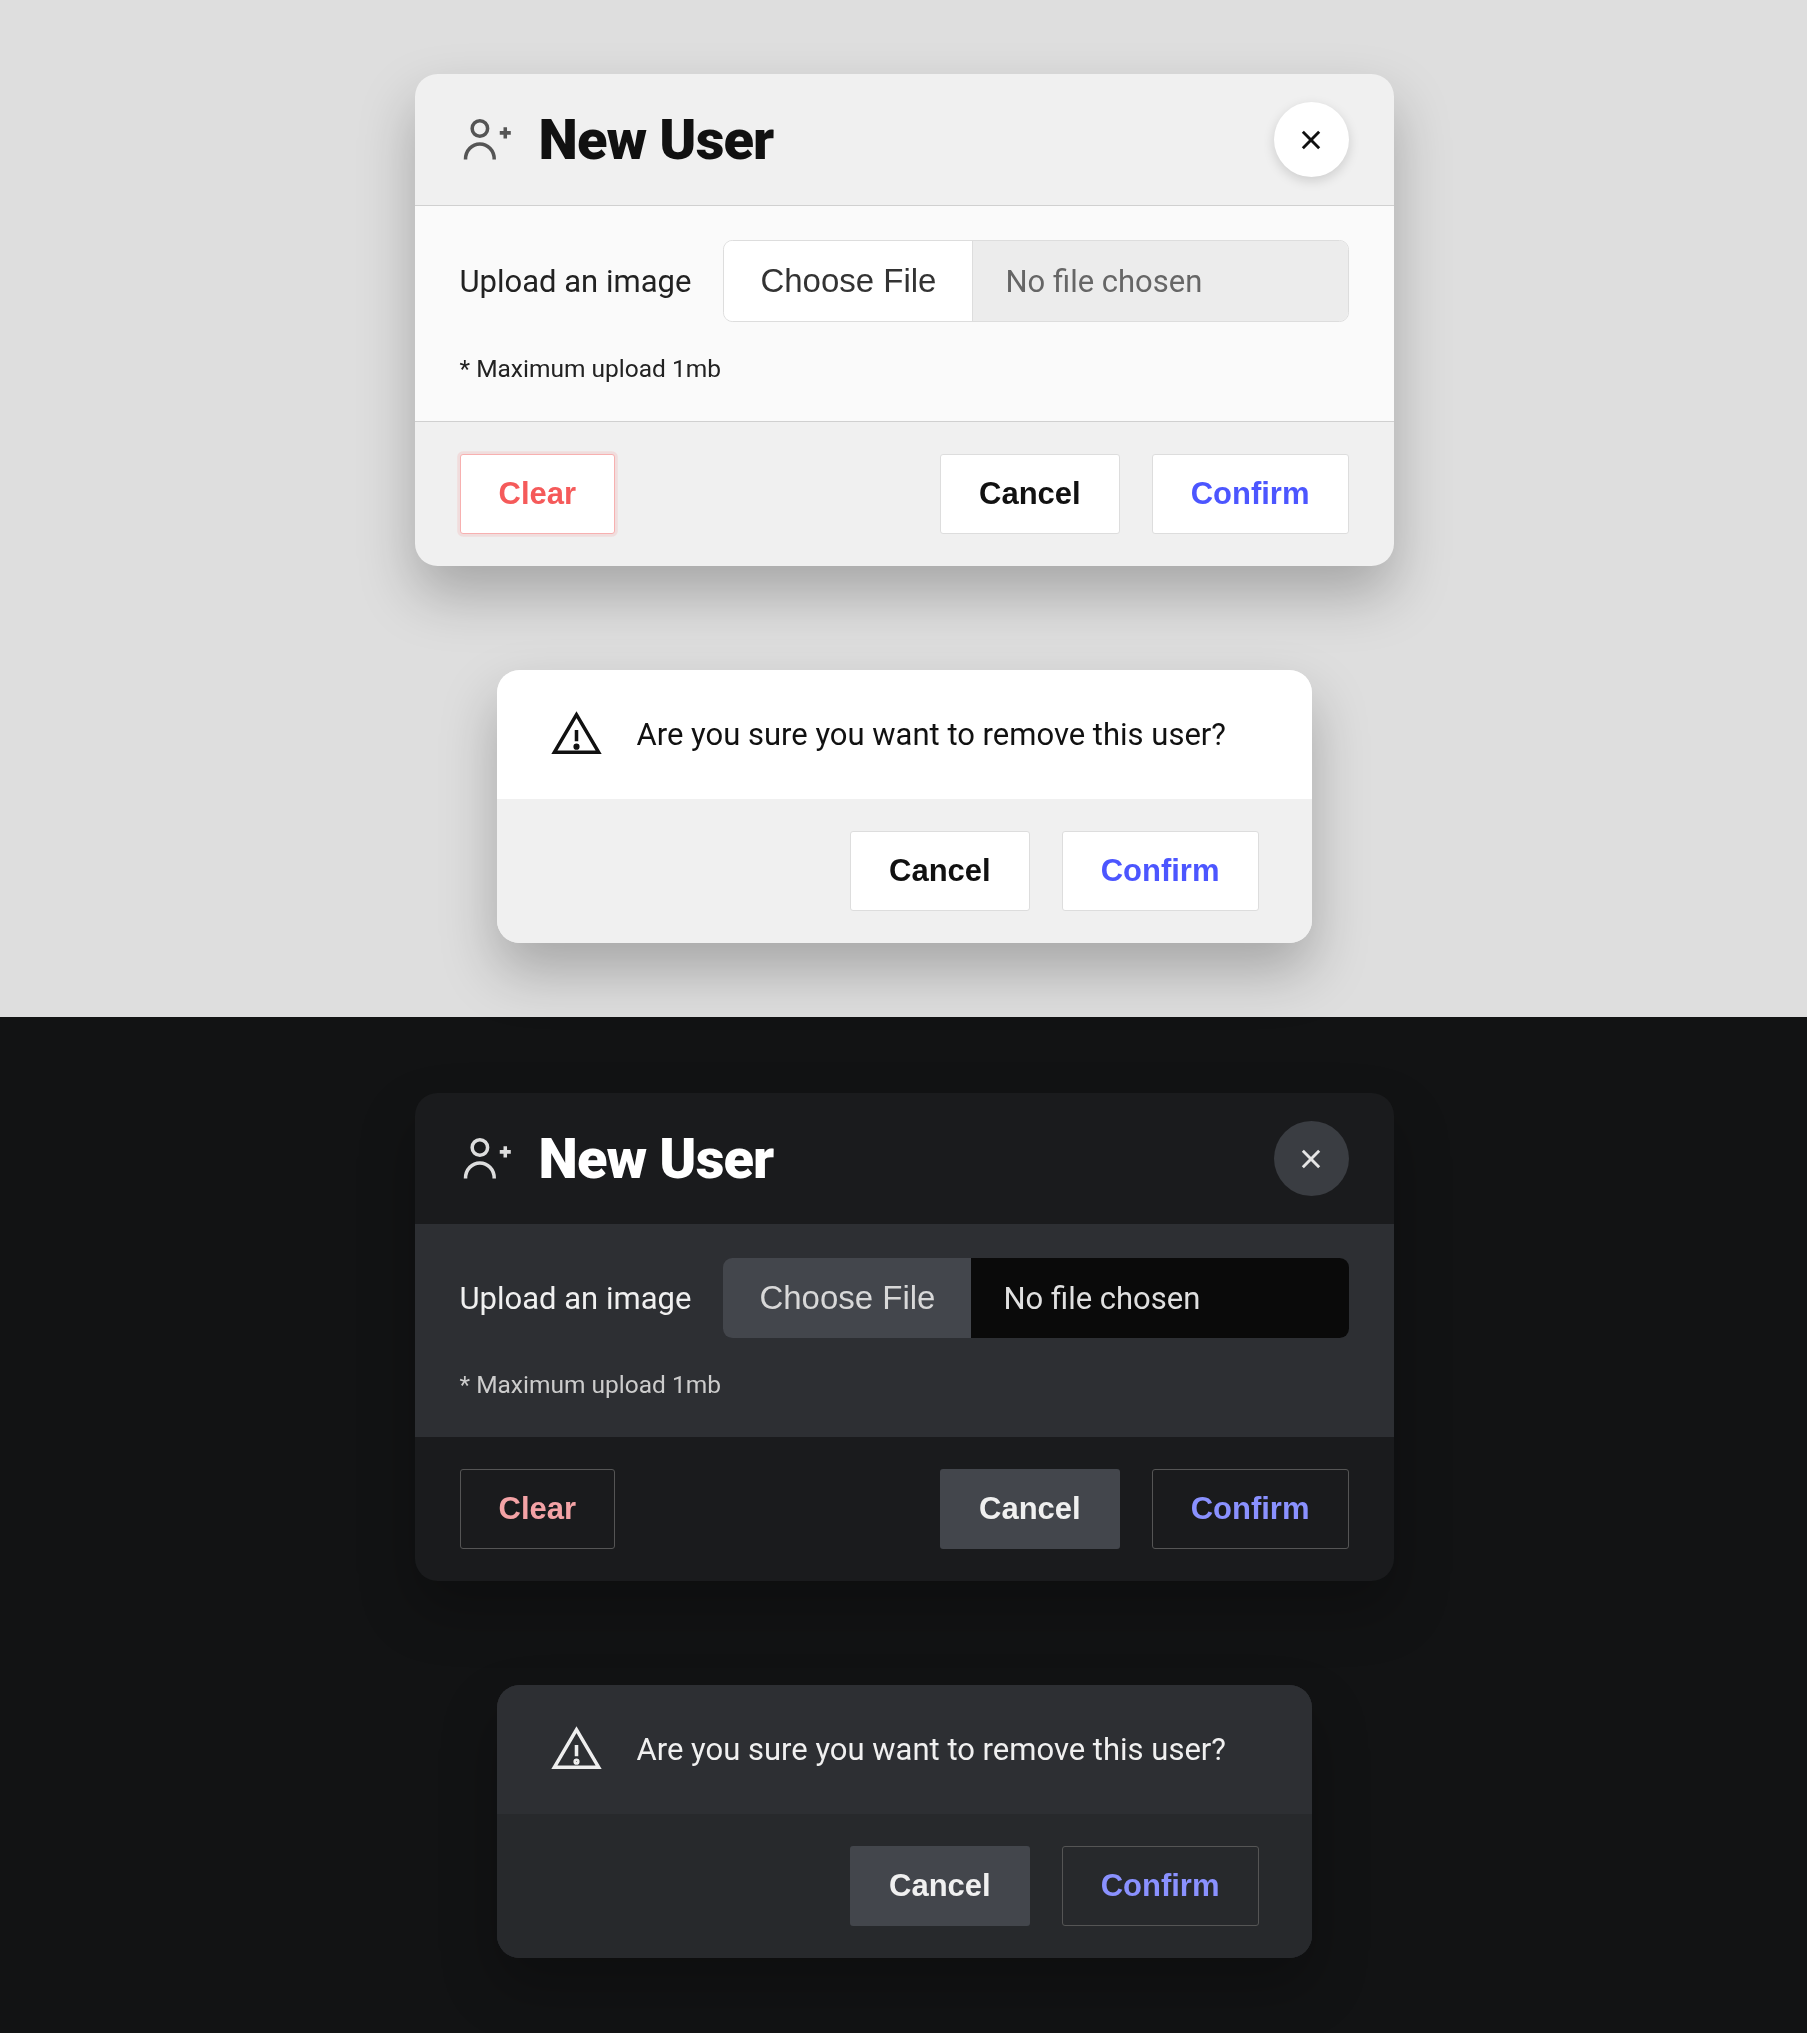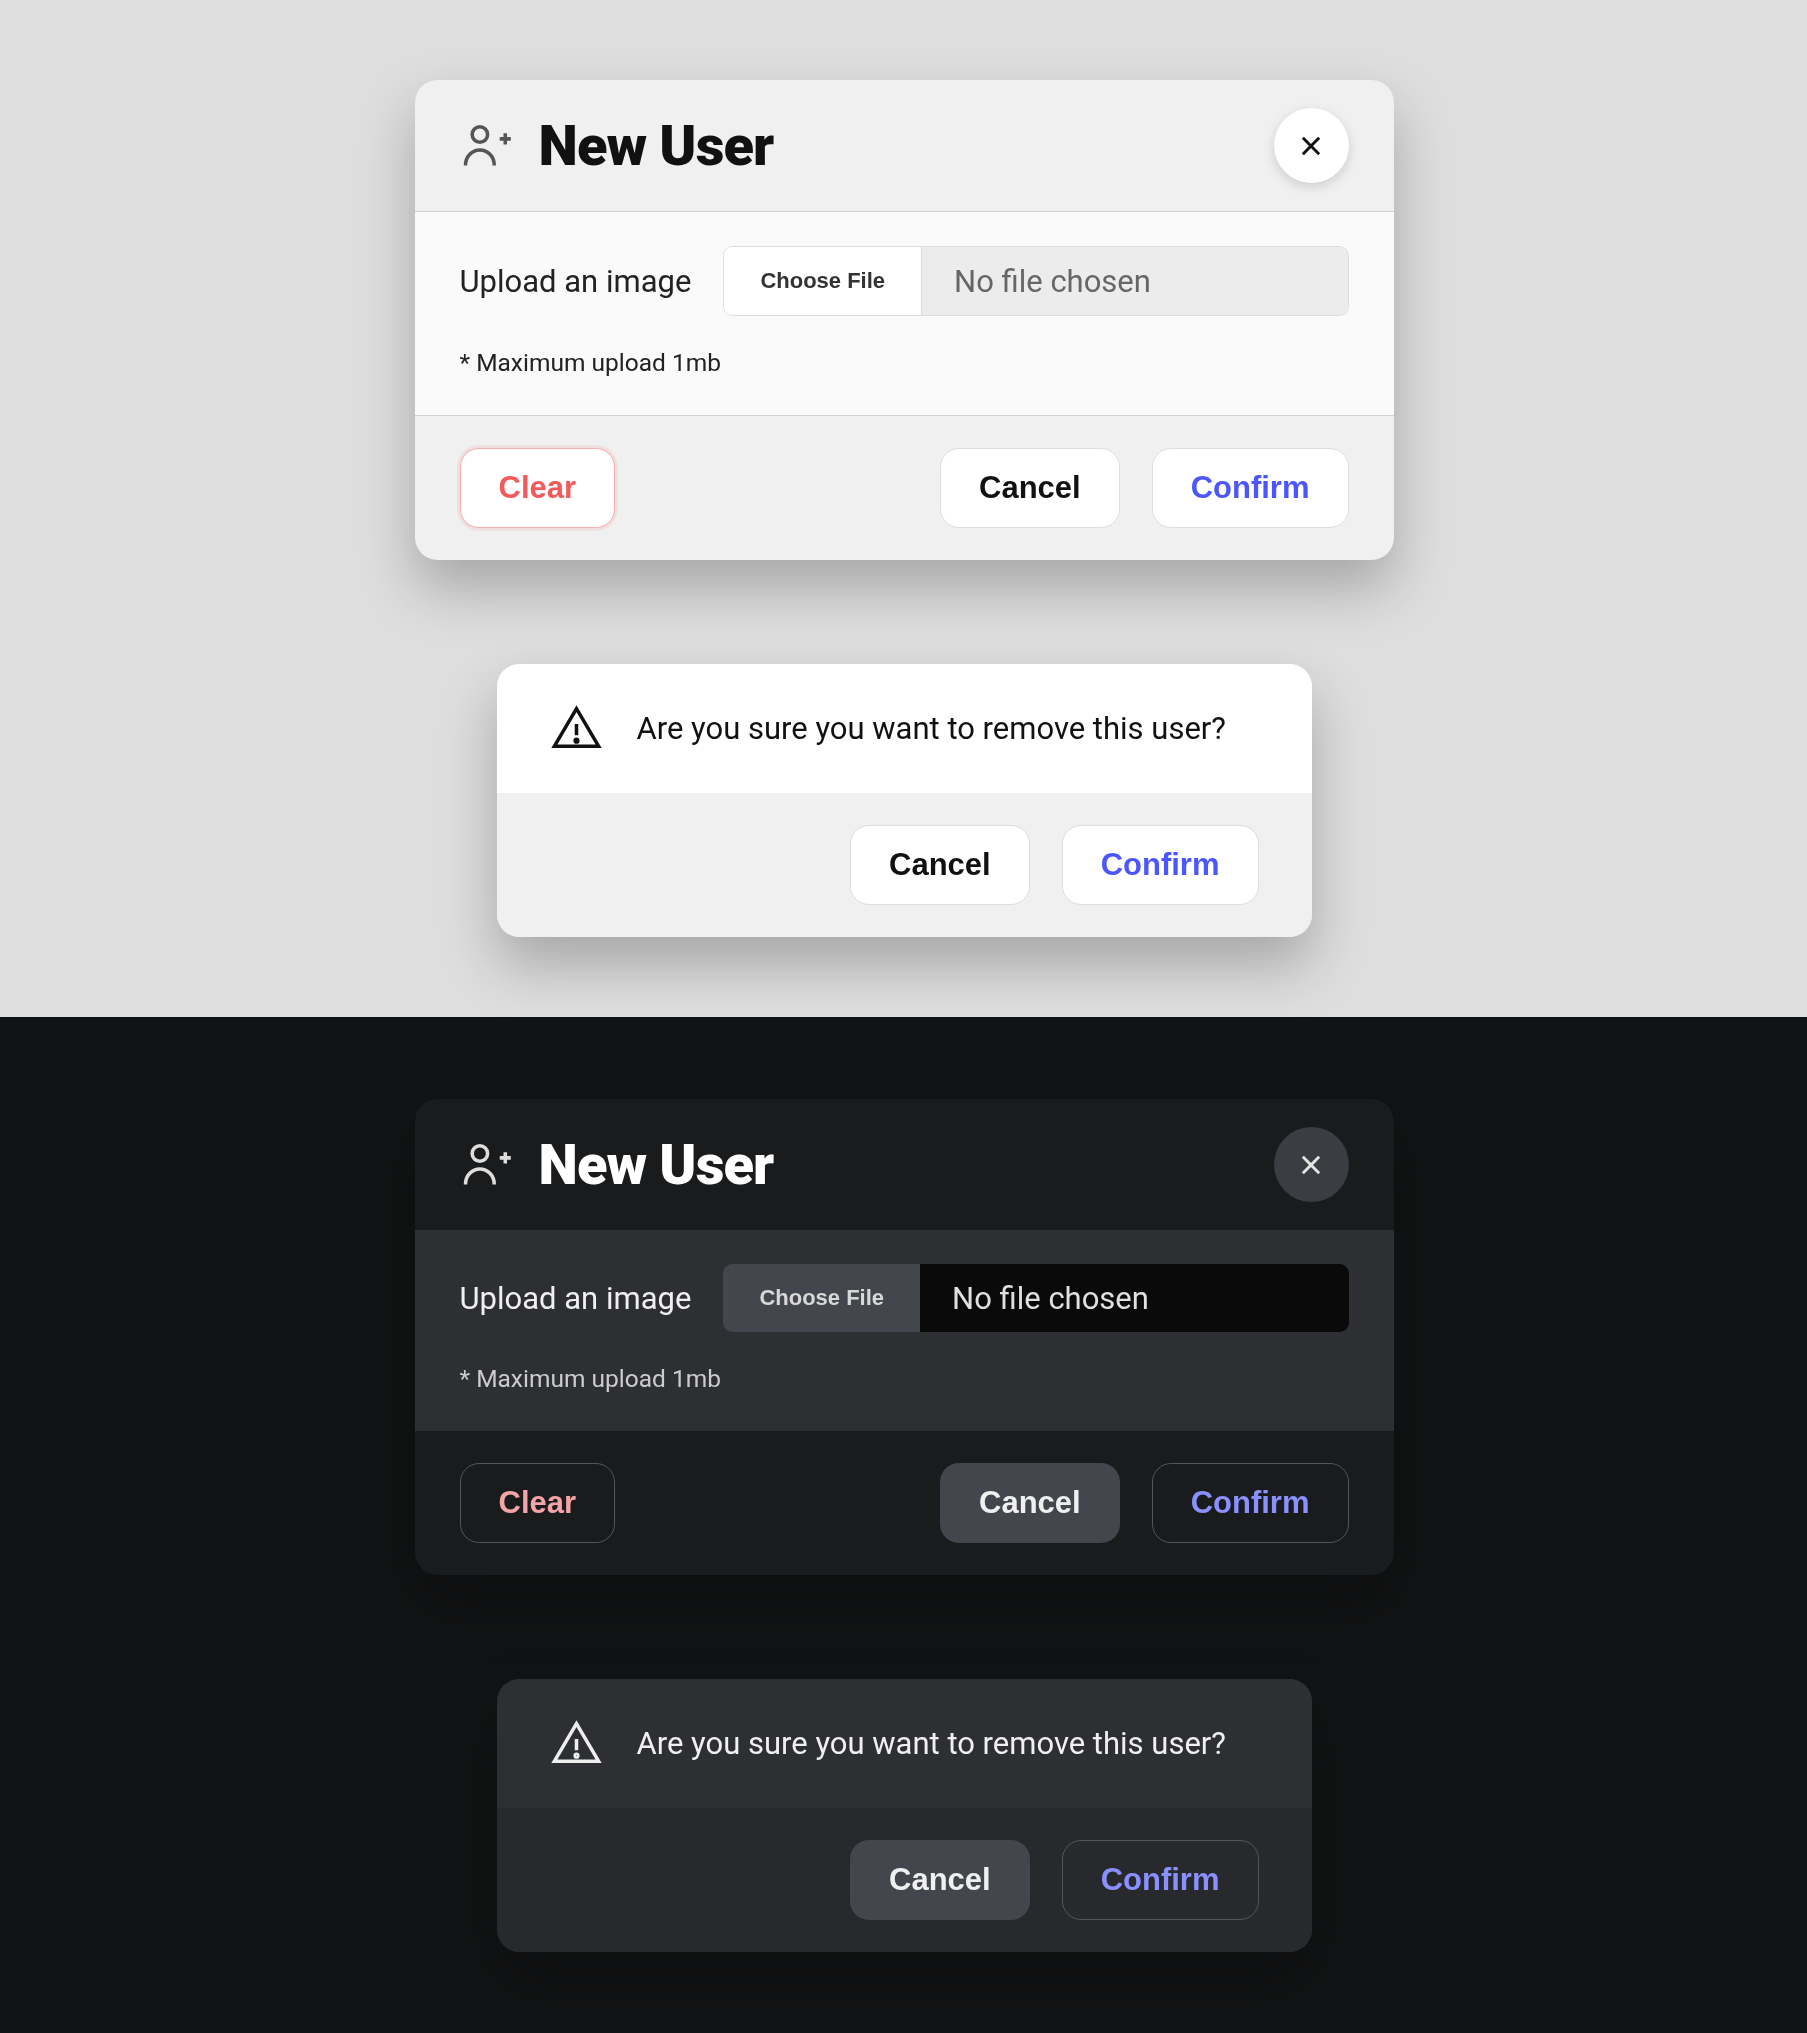--- a/index.html
+++ b/index.html
@@ -36,34 +36,34 @@
 .dark .body{background:#2d2f33}
 
 .upload-row{display:flex;align-items:center;gap:32px}
 .upload-label{font-size:31px}
 .light .upload-label{color:#222}
 .dark .upload-label{color:#f0f0f0}
 
 .file-picker{display:flex;flex:1;border-radius:9.4px;overflow:hidden}
 .light .file-picker{border:0.9px solid #ddd}
 .dark .file-picker{}
-.choose-file{padding:21px 36px;font-size:22px;font-weight:700;cursor:pointer;border:none}
+.choose-file{padding:21px 36px;font-size:33px;font-weight:400;cursor:pointer;border:none}
 .light .choose-file{background:#fff;color:#333;border-right:0.9px solid #ddd}
 .dark .choose-file{background:#43464c;color:#d8d8d8}
 .file-status{flex:1;padding:7px 32px;font-size:31px;display:flex;align-items:center}
 .light .file-status{background:#ececec;color:#666}
 .dark .file-status{background:#0a0a0a;color:#e0e0e0}
 
 .hint{margin-top:32px;font-size:24.5px}
 .light .hint{color:#222}
 .dark .hint{color:#ccc}
 
 .footer{display:flex;justify-content:space-between;padding:32px 45px;gap:22.6px}
 .footer-right{display:flex;gap:32px}
-.btn{padding:21px 38px;font-size:31px;font-weight:700;border-radius:19px;cursor:pointer;border:1.9px solid transparent}
+.btn{padding:21px 38px;font-size:31px;font-weight:700;border-radius:3px;cursor:pointer;border:1.9px solid transparent}
 
 .light .btn-clear{background:#fff;color:#f55a5a;border-color:#f7b0b0;box-shadow:0 0 0 2.8px rgba(245,90,90,.12)}
 .dark .btn-clear{background:transparent;color:#f4a3a6;border-color:#555}
 
 .light .btn-cancel{background:#fff;color:#111;border-color:#ddd}
 .dark .btn-cancel{background:#43464c;color:#f0f0f0}
 
 .light .btn-confirm{background:#fff;color:#4c56ff;border-color:#ddd}
 .dark .btn-confirm{background:transparent;color:#8a91ff;border-color:#555}
 

